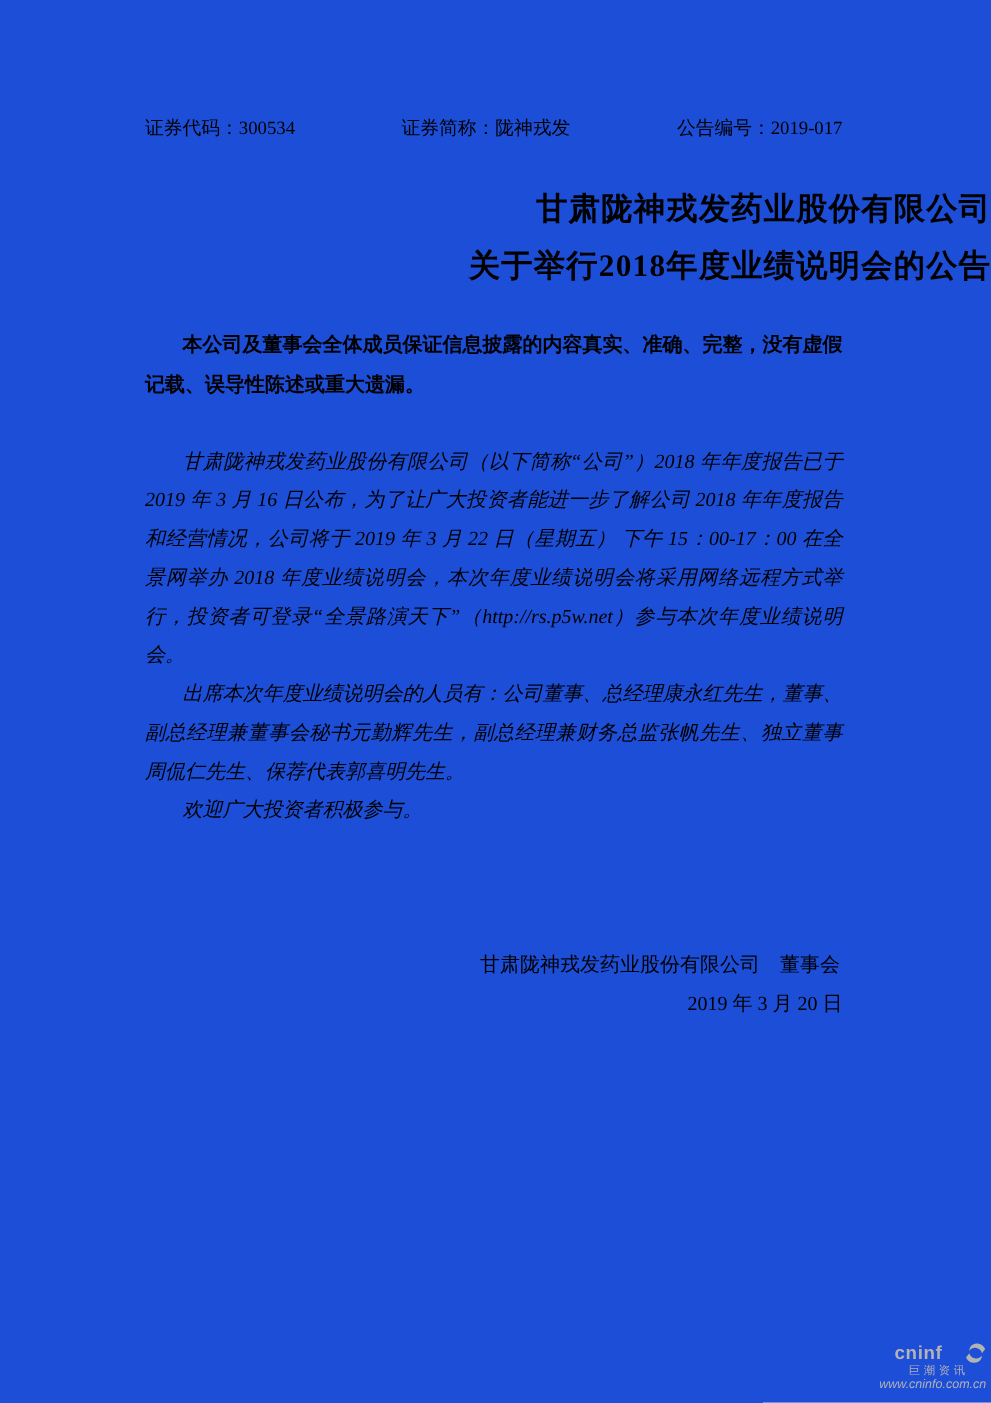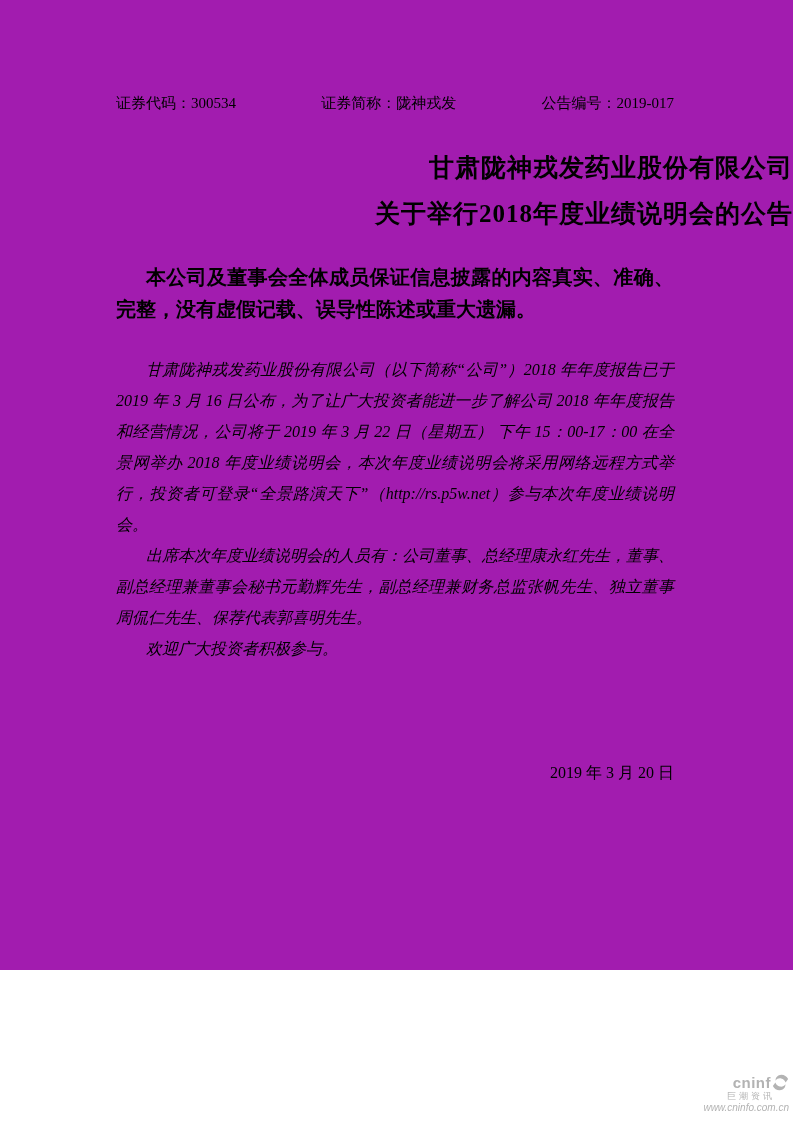--- a/index.html
+++ b/index.html
@@ -7,22 +7,22 @@
     body {
       width: 793px;
       height: 1122px;
       font-family: "Liberation Serif", "DejaVu Serif", serif;
       color: #000000;
       overflow: hidden;
     }
     .page {
       position: relative;
       width: 793px;
-      height: 970px;
-      background: #a21caf;
+      height: 1122px;
+      background: #1d4ed8;
     }
     .header-row {
       position: absolute;
       top: 92px;
       left: 116px;
       width: 558px;
       display: flex;
       justify-content: space-between;
       font-size: 15px;
       line-height: 22px;
@@ -37,21 +37,21 @@
       font-size: 25px;
       font-weight: bold;
       line-height: 46px;
       letter-spacing: 1px;
     }
     .disclaimer {
       position: absolute;
       top: 261px;
       left: 116px;
       width: 558px;
-      font-size: 20px;
+      font-size: 16px;
       font-weight: bold;
       line-height: 32px;
       text-align: justify;
       text-indent: 30px;
     }
     .body-text {
       position: absolute;
       top: 354px;
       left: 116px;
       width: 558px;
@@ -75,21 +75,21 @@
       top: 1074px;
       right: 4px;
       width: 96px;
       color: #b3b3b3;
       text-align: right;
     }
     .logo-top {
       display: flex;
       align-items: center;
       justify-content: flex-end;
-      gap: 1px;
+      gap: 18px;
       line-height: 17px;
     }
     .logo-brand {
       font-family: "Liberation Sans", "DejaVu Sans", sans-serif;
       font-weight: bold;
       font-size: 15px;
       letter-spacing: 0.5px;
     }
     .logo-swirl { display: block; }
     .logo-cn {
@@ -125,20 +125,21 @@
 
   <div class="disclaimer">本公司及董事会全体成员保证信息披露的内容真实、准确、完整，没有虚假记载、误导性陈述或重大遗漏。</div>
 
   <div class="body-text">
     <p>甘肃陇神戎发药业股份有限公司（以下简称“公司”）2018 年年度报告已于 2019 年 3 月 16 日公布，为了让广大投资者能进一步了解公司 2018 年年度报告和经营情况，公司将于 2019 年 3 月 22 日（星期五） 下午 15：00-17：00 在全景网举办 2018 年度业绩说明会，本次年度业绩说明会将采用网络远程方式举行，投资者可登录“全景路演天下”（http://rs.p5w.net）参与本次年度业绩说明会。</p>
     <p>出席本次年度业绩说明会的人员有：公司董事、总经理康永红先生，董事、副总经理兼董事会秘书元勤辉先生，副总经理兼财务总监张帆先生、独立董事周侃仁先生、保荐代表郭喜明先生。</p>
     <p>欢迎广大投资者积极参与。</p>
   </div>
 
   <div class="signature">
+    <div class="sig-company">甘肃陇神戎发药业股份有限公司　董事会</div>
     <div class="sig-date">2019 年 3 月 20 日</div>
   </div>
 
   <div class="cninfo-logo">
     <div class="logo-top">
       <span class="logo-brand">cninf</span>
       <svg class="logo-swirl" width="17" height="17" viewBox="0 0 20 20" fill="currentColor" aria-hidden="true">
         <path d="M19 6 C17 1.5 11.5 -0.5 7.5 1.8 C5.2 3.1 4 5.4 4.2 7.8 C5.6 5.6 8.2 4.6 10.8 5.2 C13.4 5.8 15.3 7.6 16 10 Z"></path>
         <path d="M1 14 C3 18.5 8.5 20.5 12.5 18.2 C14.8 16.9 16 14.6 15.8 12.2 C14.4 14.4 11.8 15.4 9.2 14.8 C6.6 14.2 4.7 12.4 4 10 Z"></path>
       </svg>

